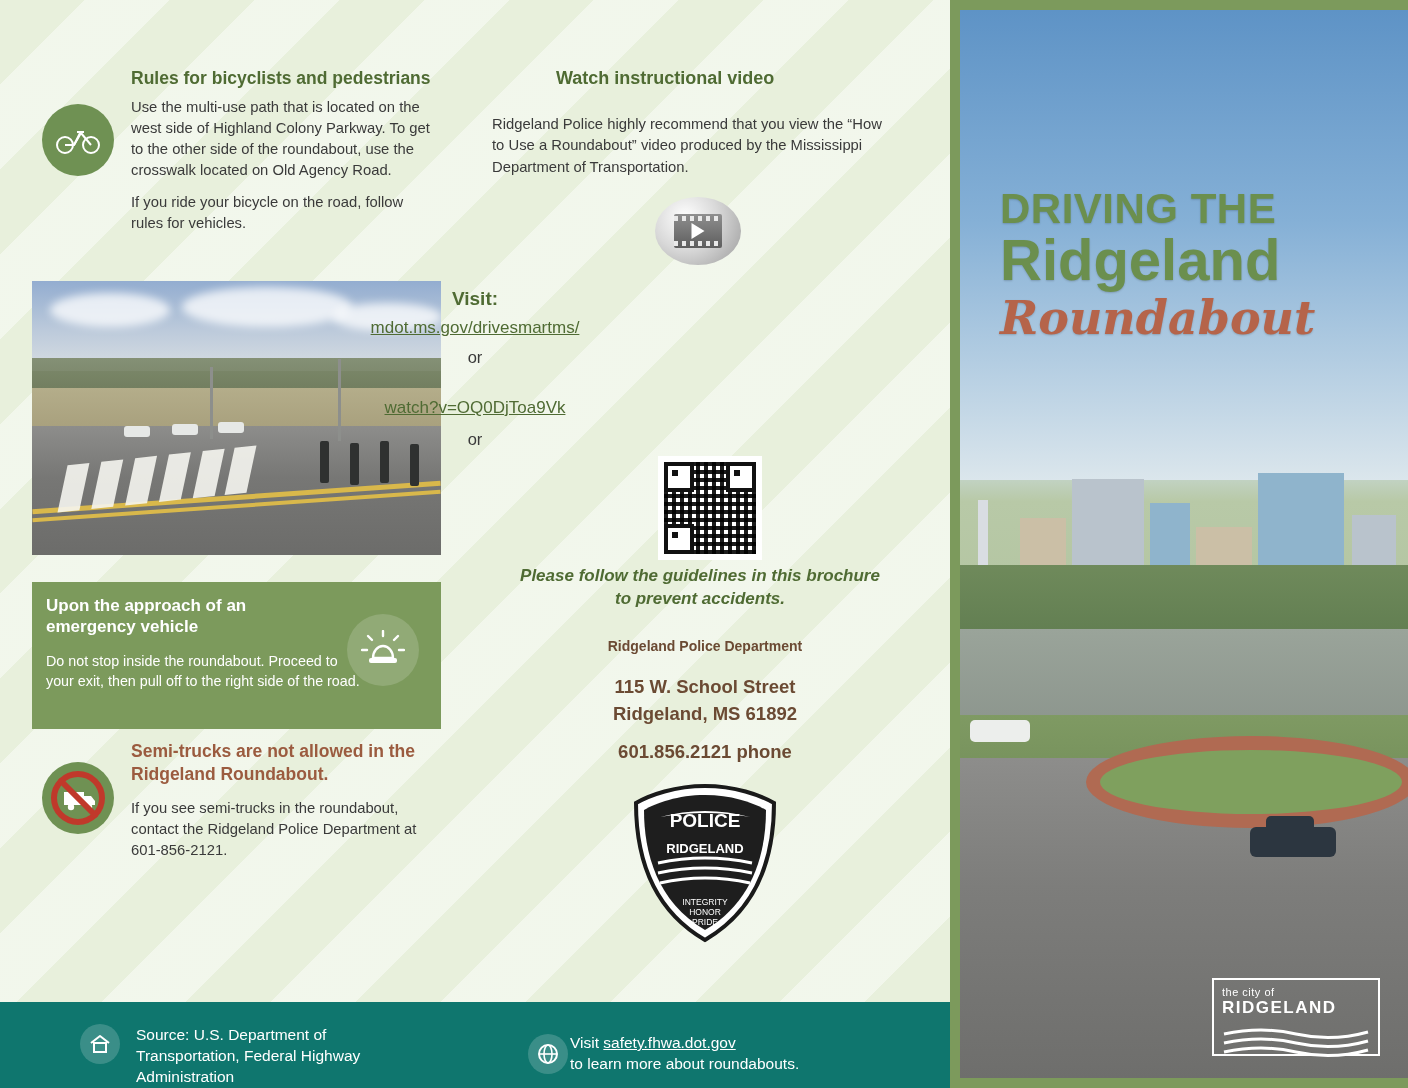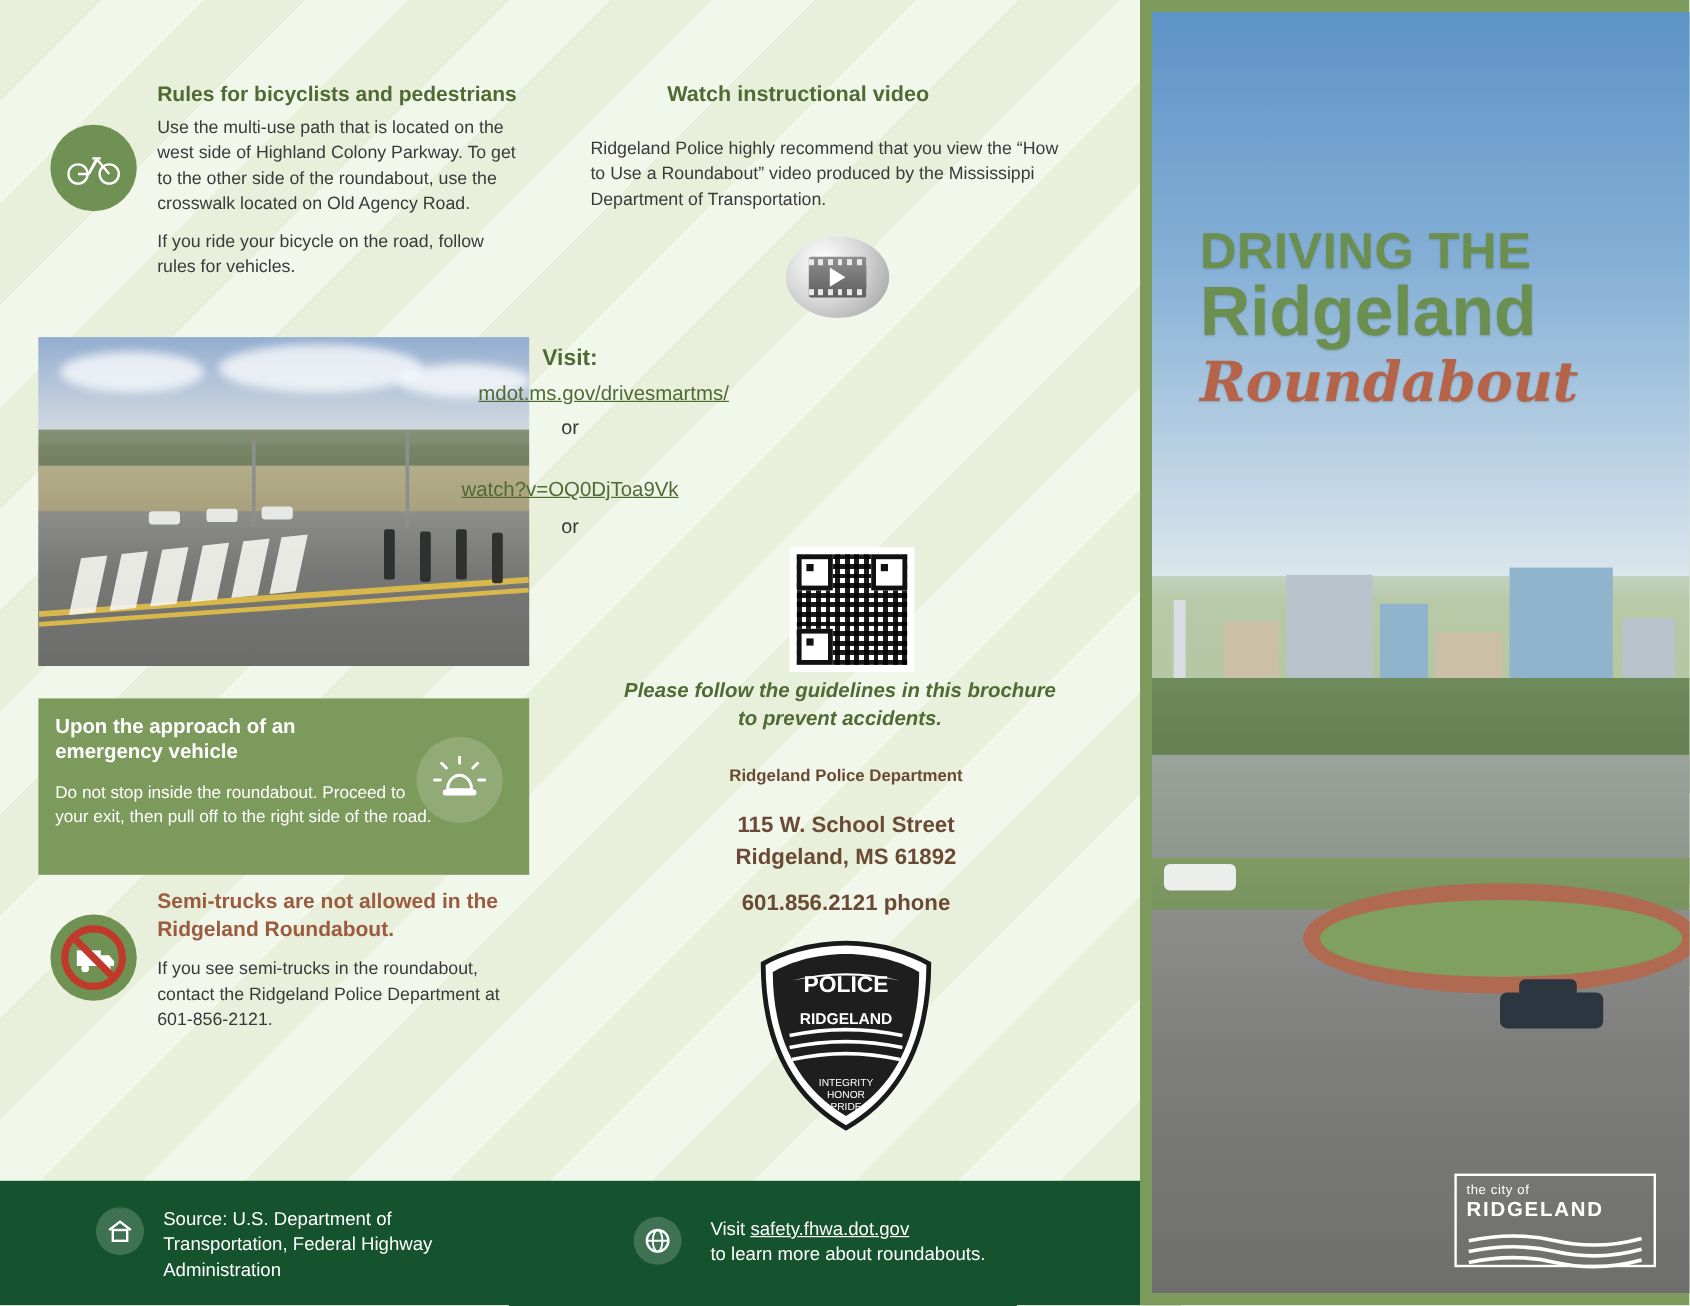--- a/index.html
+++ b/index.html
@@ -312,22 +312,22 @@
     width: 150px; height: 160px;
   }
   .badge-shape {
     width: 100%; height: 100%;
   }
 
   
   .footer {
     position: absolute;
     left: 0; bottom: 0;
-    width: 950px; height: 104px;
-    background: #14532d;
+    width: 950px; height: 86px;
+    background: #0f766e;
     color: #ffffff;
     padding-left: 34px;
   }
   .footer-arrow {
     position: absolute;
     right: -42px; top: 0;
     width: 0; height: 0;
     border-top: 52px solid transparent;
     border-bottom: 52px solid transparent;
     border-left: 42px solid #7c9a5c;
@@ -336,21 +336,21 @@
     width: 40px; height: 40px; border-radius: 50%;
     background: rgba(255,255,255,0.18);
     display:flex; align-items:center; justify-content:center;
   }
   .footer-left {
     position:absolute; left: 80px; top: 22px;
     display:flex; gap: 16px; align-items: flex-start;
   }
   .footer-right {
     position:absolute; left: 528px; top: 30px;
-    display:flex; gap: 24px; align-items: flex-start;
+    display:flex; gap: 2px; align-items: flex-end;
   }
   .footer-text { font-size: 15.5px; line-height: 1.36; }
   .footer-text a { color:#ffffff; text-decoration: underline; }
 
   
   .cover {
     position: absolute;
     left: 950px; top: 0;
     width: 458px; height: 1088px;
     background: #7c9a5c;
@@ -547,21 +547,21 @@
   <div class="mid-intro">Ridgeland Police highly recommend that you view the “How to Use a Roundabout” video produced by the Mississippi Department of Transportation.</div>
 
   <div class="video-icon">
     <div class="film">
         <span class="play"></span>
       </div>
   </div>
 
   <div class="visit-label">Visit:</div>
 
-  <div class="link-line" style="top:318px;padding-left:28px;">
+  <div class="link-line" style="top:318px;">
     <a href="#">mdot.ms.gov/drivesmartms/</a>
   </div>
   <div class="or-line" style="top:348px;">or</div>
   <div class="link-line" style="top:398px;">
     <a href="#">watch?v=OQ0DjToa9Vk</a>
   </div>
   <div class="or-line" style="top:430px;">or</div>
 
   <div class="qr">
     <div class="qr-inner">

